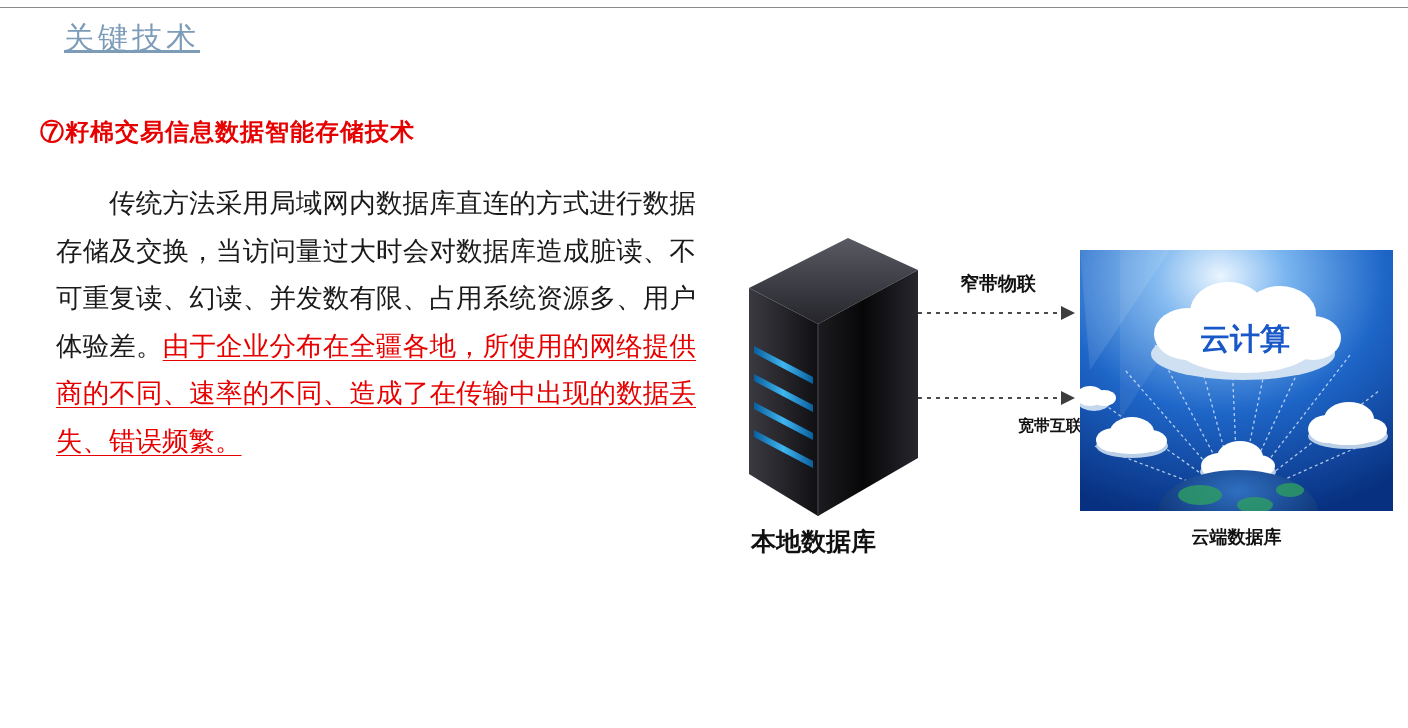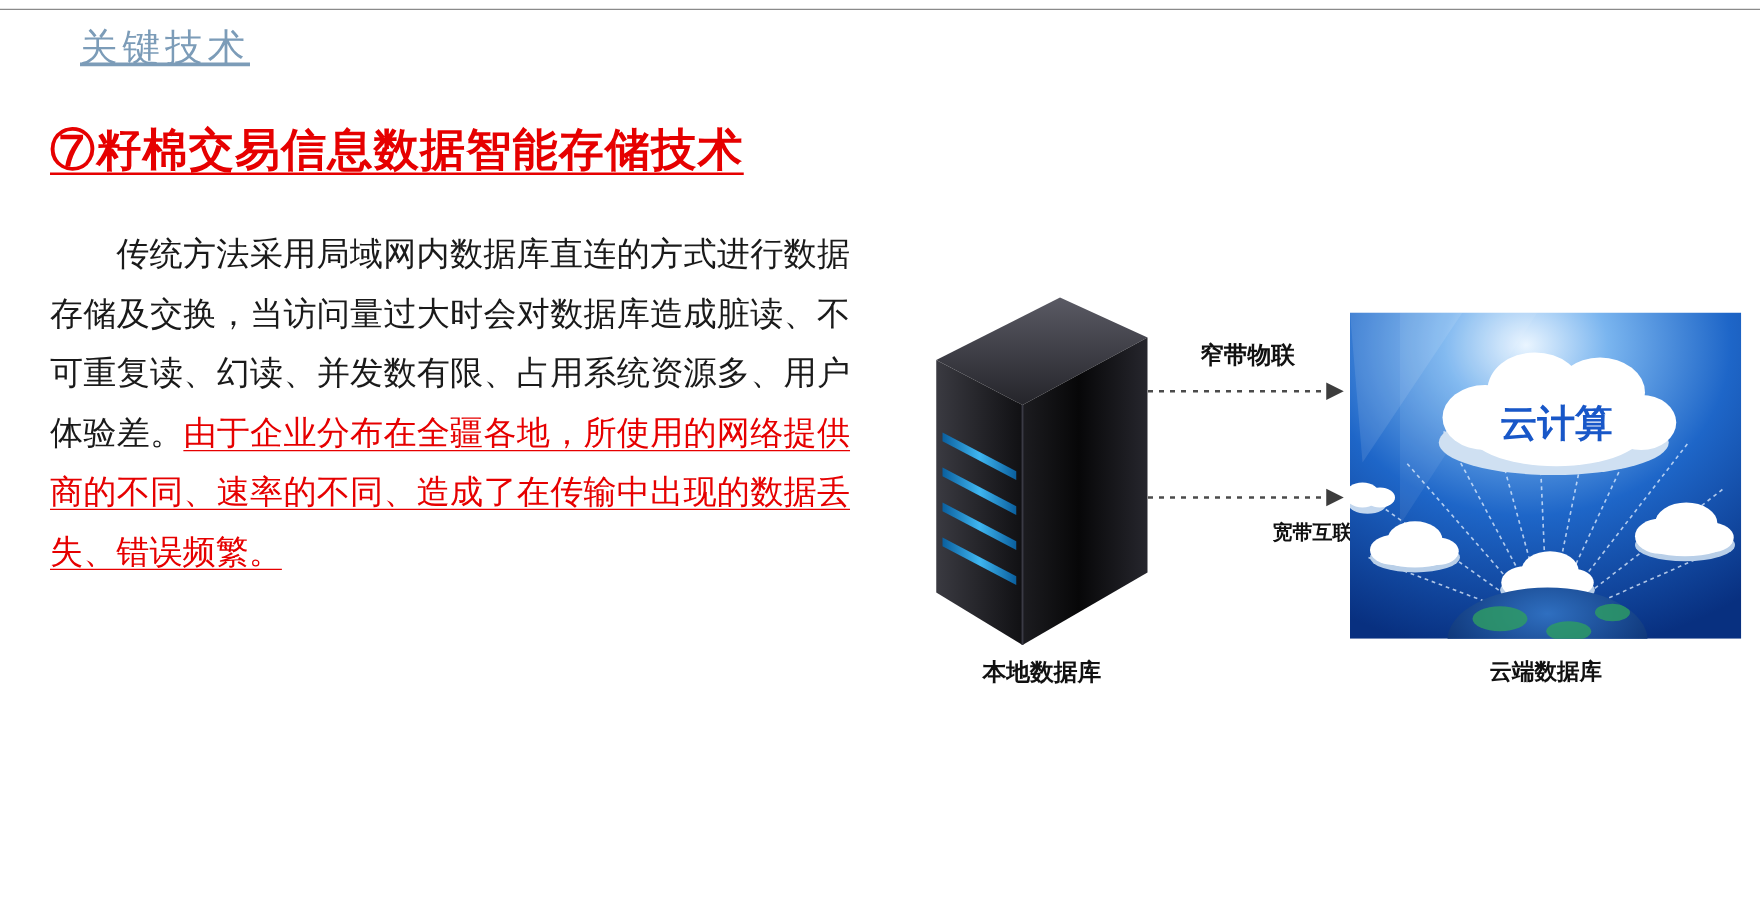--- a/index.html
+++ b/index.html
@@ -7,38 +7,38 @@
   .slide {
     position:relative; width:1408px; height:728px; background:#ffffff;
     overflow:hidden; font-family:"Liberation Serif","DejaVu Serif",serif;
   }
   .top-rule { position:absolute; left:0; top:7px; width:100%; height:0; border-top:1px solid #8a8a8a; }
   .title {
     position:absolute; left:64px; top:18px; font-size:30px; font-weight:400;
     color:#7c9cb8; letter-spacing:4px;text-decoration:underline;
   }
   .heading {
-    position:absolute; left:40px; top:96px; font-size:36px; font-weight:700;
+    position:absolute; left:40px; top:116px; font-size:24px; font-weight:700;
     color:#e60000; letter-spacing:1px;
-    text-decoration:underline; text-underline-offset:6px; text-decoration-thickness:1.5px;
+    text-underline-offset:6px; text-decoration-thickness:1.5px;
   }
   .body-text {
-    position:absolute; left:40px; top:180px; width:640px;
+    position:absolute; left:56px; top:180px; width:640px;
     font-size:26.5px; line-height:47.5px; color:#1a1a1a; text-align:justify;
   }
   .para { text-indent:2em; }
   .red { color:#e60000; }
   .ul { text-decoration:underline; text-underline-offset:5px; text-decoration-thickness:1px; }
 
   .diagram-label {
     position:absolute; font-family:Liberation Mono, monospace;
     font-weight:700; color:#111; text-align:center;
   }
   .server-graphic { position:absolute; left:746px; top:236px; width:175px; height:285px; }
-  .server-label   { left:746px; top:525px; width:175px; font-size:19px; }
+  .server-label   { left:726px; top:525px; width:175px; font-size:25px; }
   .cloud-graphic  { position:absolute; left:1080px; top:250px; width:313px; height:261px; }
   .cloud-label    { left:1080px; top:525px; width:313px; font-size:18px; }
   .arrow-label-1  { left:918px; top:271px; width:160px; font-size:19px; }
   .arrow-label-2  { left:966px; top:416px; width:160px; font-size:16px;margin-left:12px; }
   .arrow-line {
     position:absolute; height:2px;
     background:repeating-linear-gradient(90deg,#4b4b4b 0 4px,transparent 4px 9px);
   }
   .arrow-line.a1 { left:918px; top:312px; width:144px; }
   .arrow-line.a2 { left:918px; top:397px; width:144px; }

